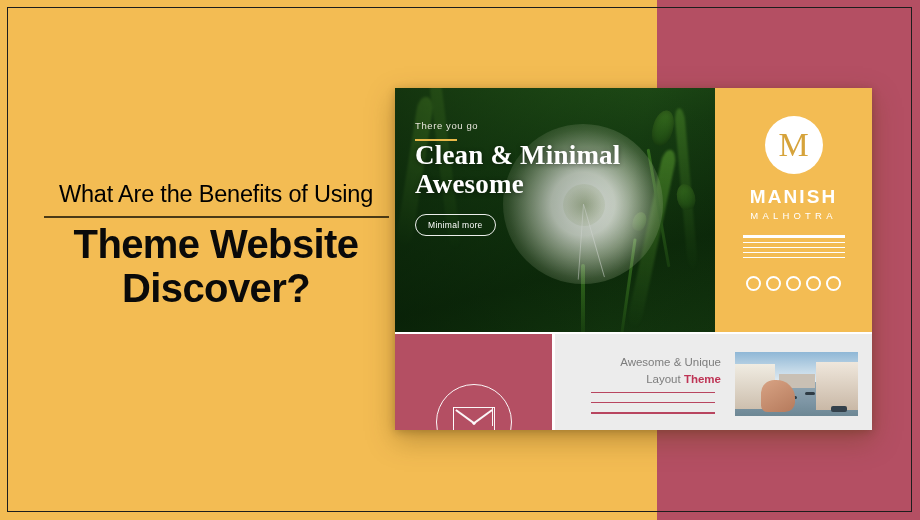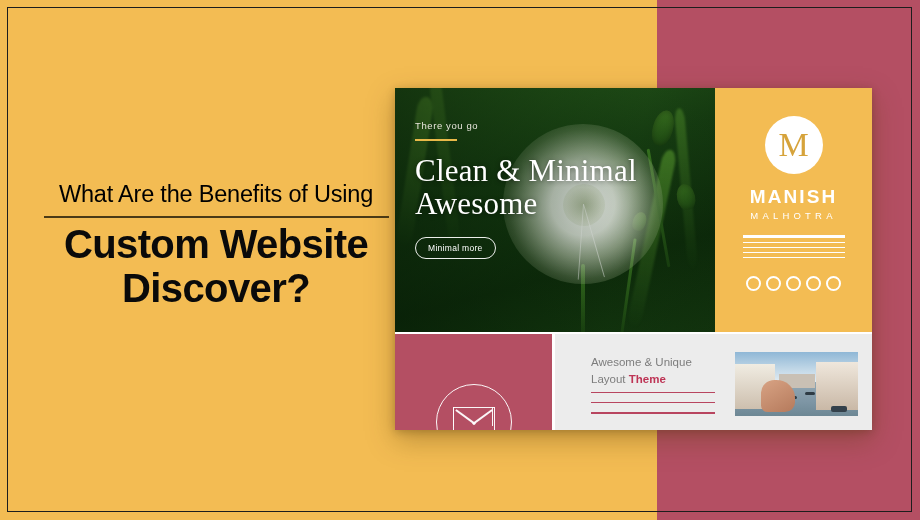--- a/index.html
+++ b/index.html
@@ -58,22 +58,22 @@
     transform-origin:50% 0%;border-radius:1px;}
   .bud{position:absolute;border-radius:50% 50% 46% 46%;
     background:linear-gradient(160deg,#3f7a22,#1d4a12);box-shadow:inset 0 0 6px rgba(0,0,0,.35);}
   .stem{position:absolute;background:linear-gradient(180deg,#3c7a22,#1a4310);border-radius:2px;}
   .hero-shade{position:absolute;inset:0;background:linear-gradient(100deg,rgba(6,26,6,0.62) 0%, rgba(8,32,8,0.30) 45%, rgba(10,34,10,0.12) 70%, rgba(8,30,8,0.22) 100%);}
 
   .hero-body{position:absolute;left:0;top:0;width:320px;height:244px;padding:32px 0 0 20px;box-sizing:border-box;}
   .eyebrow{font-size:9.5px;color:#e9e6dd;letter-spacing:0.6px;font-weight:400;}
   .eyebrow-rule{width:42px;height:2px;background:#E9B949;margin-top:8px;}
   .hero-title{
-    margin-top:14px;font-family:"Liberation Serif", serif;font-size:31px;line-height:1.06;
-    color:#ffffff;font-weight:400;letter-spacing:0.2px;text-shadow:0 1px 5px rgba(0,0,0,.45);
+    font-family:"Liberation Serif", serif;font-size:27px;line-height:1.06;
+    color:#ffffff;font-weight:700;letter-spacing:0.2px;text-shadow:0 1px 5px rgba(0,0,0,.45);
   }
   .hero-btn{
     margin-top:16px;display:inline-block;border:1.2px solid rgba(255,255,255,.92);
     border-radius:999px;padding:5px 12px;font-size:8.5px;color:#ffffff;letter-spacing:0.3px;
   }
 
   
   .brand{position:absolute;left:320px;top:0;width:157px;height:244px;background:#F3BC53;
          display:flex;flex-direction:column;align-items:center;}
   .brand-mono{width:58px;height:58px;border-radius:50%;background:#ffffff;margin-top:28px;
@@ -82,21 +82,21 @@
   .brand-name{margin-top:12px;font-size:19px;font-weight:700;color:#ffffff;letter-spacing:2.1px;}
   .brand-sub{margin-top:2px;font-size:9.5px;color:#ffffff;letter-spacing:4.2px;font-weight:400;}
   .brand-lines{margin-top:14px;width:102px;}
   .brand-lines .l{background:#ffffff;margin-bottom:4px;}
   .brand-lines .thick{height:2.6px;}
   .brand-lines .thin{height:1.1px;}
   .brand-dots{margin-top:14px;display:flex;gap:5px;}
   .brand-dots i{width:11px;height:11px;border-radius:50%;border:2px solid #ffffff;display:block;}
 
   
-  .card-bottom{position:absolute;left:0;top:246px;width:477px;height:96px;background:#ffffff;}
+  .card-bottom{position:absolute;left:0;top:246px;width:477px;height:96px;background:#ffffff;text-align:right;}
   .mail-block{position:absolute;left:0;top:0;width:157px;height:96px;background:#B44F63;
     display:flex;align-items:flex-end;justify-content:center;overflow:hidden;}
   .mail-circle{position:relative;width:74px;height:74px;border-radius:50%;border:1.6px solid rgba(255,255,255,.95);
     margin-bottom:-30px;display:flex;align-items:center;justify-content:center;}
   .mail-env{position:absolute;top:22px;width:40px;height:28px;border:1.6px solid rgba(255,255,255,.95);}
   .mail-env::after{content:"";position:absolute;left:-1px;top:-1px;width:38px;height:19px;
     border-left:1.6px solid rgba(255,255,255,.95);border-right:1.6px solid rgba(255,255,255,.95);
     transform:none;}
   .mail-flapL{position:absolute;left:2px;top:1px;width:24px;height:1.6px;background:rgba(255,255,255,.95);
     transform-origin:left center;transform:rotate(36deg);}
@@ -127,21 +127,21 @@
 
 <div class="stage">
 
   <div class="bg-left"></div>
   <div class="bg-right"></div>
   <div class="frame"></div>
 
   <div class="headline">
     <div class="headline-top">What Are the Benefits of Using</div>
     <div class="headline-rule"></div>
-    <div class="headline-main">Custom Website</div>
+    <div class="headline-main">Theme Website</div>
     <div class="headline-main">Discover?</div>
   </div>
 
   <div class="card">
 
     <div class="hero">
       <div class="hero-photo">
         <div class="gbase"></div>
         <div class="blade" style="left:12px;top:8px;width:16px;height:150px;transform:rotate(9deg);"></div>
         <div class="blade" style="left:44px;top:-10px;width:12px;height:170px;transform:rotate(-7deg);opacity:.7;"></div>

